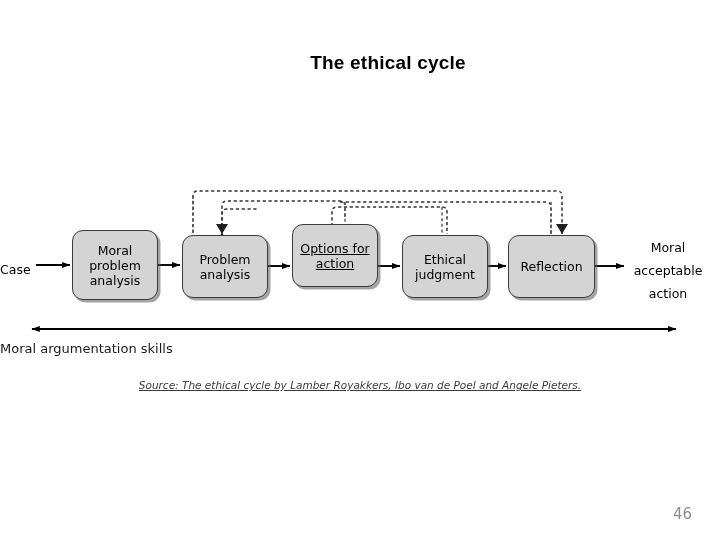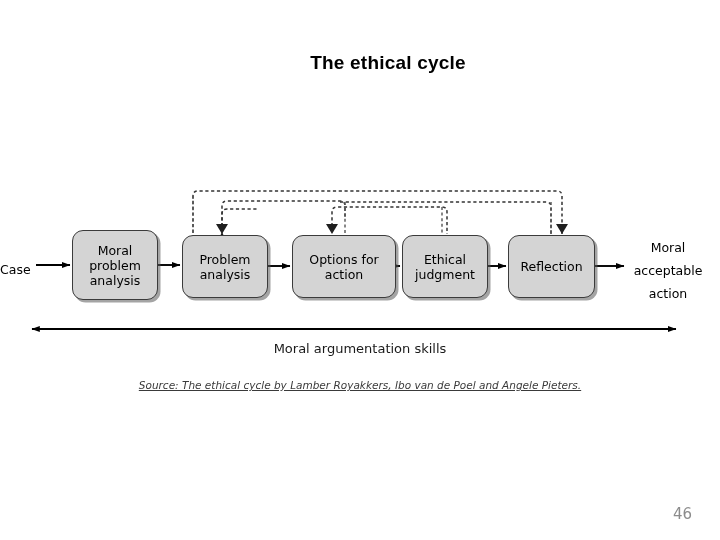--- a/index.html
+++ b/index.html
@@ -72,21 +72,20 @@
     line-height: 23px;
     color: #000000;
   }
 
   
   #skills-label {
     position: absolute;
     left: 0;
     top: 341px;
     width: 720px;
-    text-align: center;
     font-family: "DejaVu Sans", sans-serif;
     font-size: 13px;
     color: #1a1a1a;
   }
 
   
   #source-note {
     position: absolute;
     left: 0;
     top: 379px;
@@ -177,21 +176,21 @@
     </div>
   </div>
 
   <div class="proc-box" style="left:182px; top:235px; width:86px;  height:63px;">
     <div>
       <span>Problem</span>
       <span>analysis</span>
     </div>
   </div>
 
-  <div class="proc-box" style="left:292px; top:235px; width:104px;  height:63px;">
+  <div class="proc-box" style="left:292px; top:224px; width:86px;  height:63px;text-decoration:underline;">
     <div>
       <span>Options for</span>
       <span>action</span>
     </div>
   </div>
 
   <div class="proc-box" style="left:402px; top:235px; width:86px;  height:63px;">
     <div>
       <span>Ethical</span>
       <span>judgment</span>

